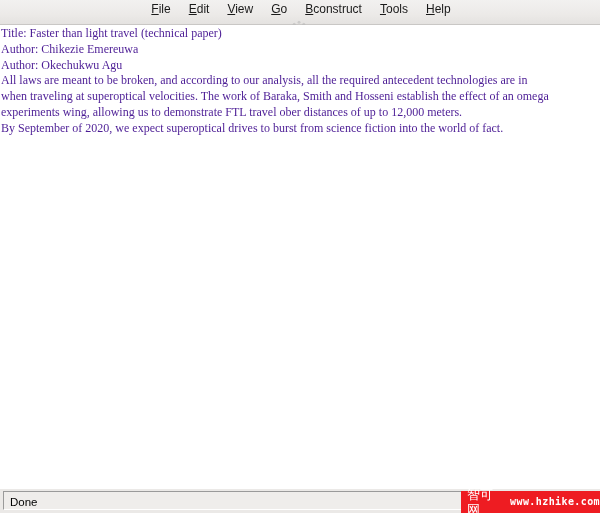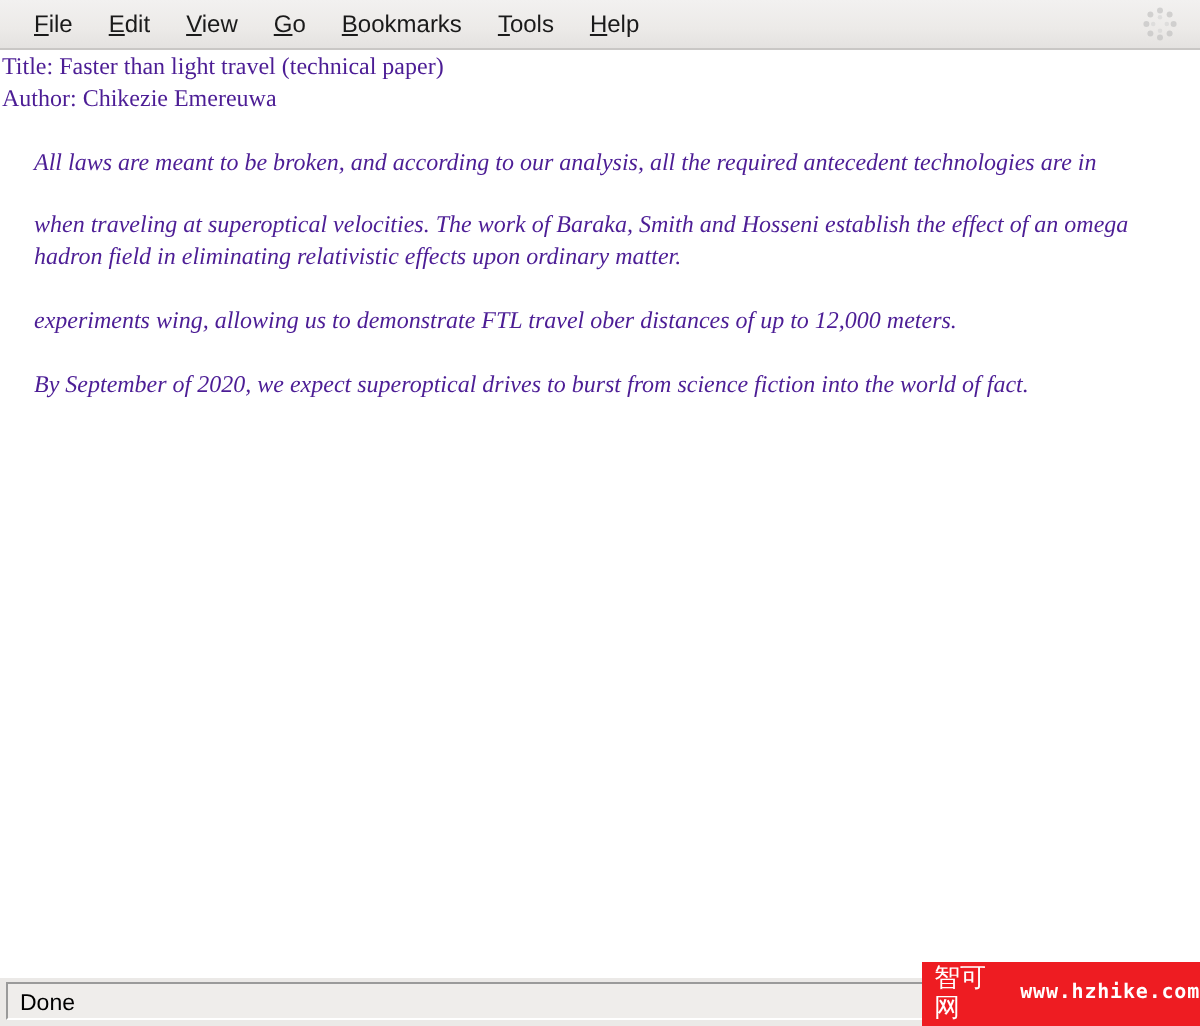--- a/index.html
+++ b/index.html
@@ -18,20 +18,21 @@
   
   .menubar {
     height: 25px;
     box-sizing: border-box;
     background: linear-gradient(to bottom, #f2f1f0 0%, #eceae8 60%, #e4e2e0 100%);
     border-bottom: 1px solid #c9c7c5;
     display: flex;
     align-items: center;
     padding: 0 6px 0 8px;
     position: relative;
+    flex-direction: column;
   }
   .menu-item {
     font-family: "Liberation Sans", sans-serif;
     font-size: 12px;
     color: #1a1a1a;
     padding: 2px 9px 3px 9px;
     line-height: 14px;
     white-space: nowrap;
     cursor: default;
     user-select: none;
@@ -65,22 +66,21 @@
     font-family: "Liberation Serif", serif;
     font-size: 12px;
     line-height: 15.8px;
     color: #4c1d95;
     padding: 1px 0 0 1px;
   }
   .doc .line {
     white-space: nowrap;
   }
   .doc .para {
-    margin: 16px;
-    font-style: italic;
+    margin: 0;
   }
   .doc .wrapline {
     white-space: nowrap;
   }
 
   
   .statusbar {
     position: absolute;
     left: 0;
     right: 0;
@@ -108,21 +108,21 @@
     color: #000000;
     line-height: 14px;
   }
 
   
   .watermark {
     position: absolute;
     right: 0;
     bottom: 0;
     width: 139px;
-    height: 32px;
+    height: 22px;
     background: #ee1c22;
     display: flex;
     align-items: center;
     justify-content: flex-start;
     padding-left: 6px;
     box-sizing: border-box;
     gap: 7px;
   }
   .wm-cn {
     font-family: "DejaVu Sans", sans-serif;
@@ -142,21 +142,21 @@
 </style>
 </head>
 <body>
 
 <div class="menubar">
   <div id="menu-items-host" style="display:flex;align-items:center;">
       <div class="menu-item"><span class="mn">F</span><span>ile</span></div>
       <div class="menu-item"><span class="mn">E</span><span>dit</span></div>
       <div class="menu-item"><span class="mn">V</span><span>iew</span></div>
       <div class="menu-item"><span class="mn">G</span><span>o</span></div>
-      <div class="menu-item"><span class="mn">B</span><span>ookmarks</span></div>
+      <div class="menu-item"><span class="mn">B</span><span>construct</span></div>
       <div class="menu-item"><span class="mn">T</span><span>ools</span></div>
       <div class="menu-item"><span class="mn">H</span><span>elp</span></div>
     </div>
   <div class="menubar-spacer"></div>
   <div class="throbber">
     <svg width="20" height="20" viewBox="0 0 20 20" aria-hidden="true">
       <g fill="#b9b9b9">
         <circle cx="10" cy="3.2" r="1.5"></circle>
         <circle cx="14.8" cy="5.2" r="1.5"></circle>
         <circle cx="16.8" cy="10" r="1.5"></circle>
@@ -173,27 +173,27 @@
         <circle cx="6.6" cy="10" r="1.15"></circle>
       </g>
     </svg>
   </div>
 </div>
 
 <div class="content">
   <div class="doc">
     <div class="line">Title: Faster than light travel (technical paper)</div>
     <div class="line">Author: Chikezie Emereuwa</div>
+    <div class="line">Author: Okechukwu Agu</div>
     <div id="paragraphs-host">
         <div class="para">
           <div class="wrapline">All laws are meant to be broken, and according to our analysis, all the required antecedent technologies are in</div>
         </div>
         <div class="para">
           <div class="wrapline">when traveling at superoptical velocities. The work of Baraka, Smith and Hosseni establish the effect of an omega</div>
-          <div class="wrapline">hadron field in eliminating relativistic effects upon ordinary matter.</div>
         </div>
         <div class="para">
           <div class="wrapline">experiments wing, allowing us to demonstrate FTL travel ober distances of up to 12,000 meters.</div>
         </div>
         <div class="para">
           <div class="wrapline">By September of 2020, we expect superoptical drives to burst from science fiction into the world of fact.</div>
         </div>
       </div>
   </div>
 </div>

